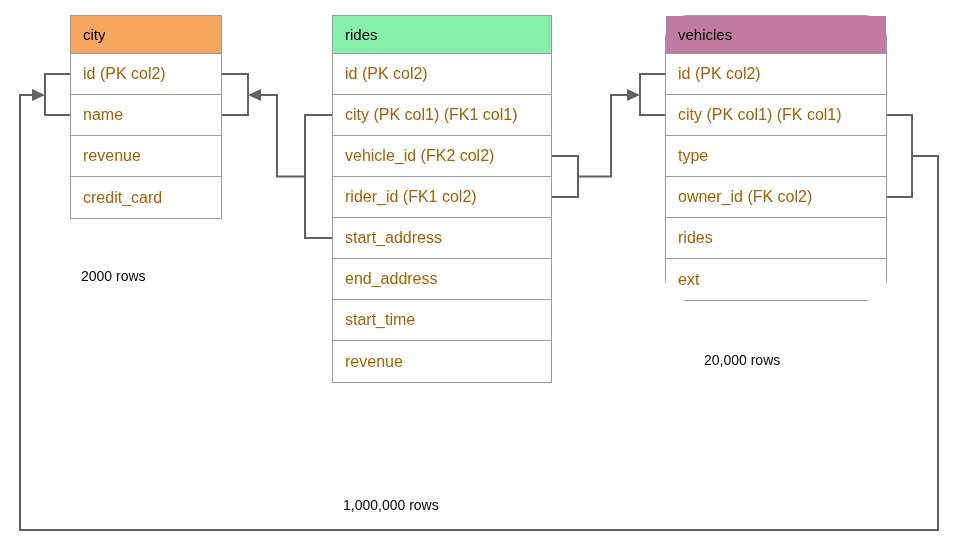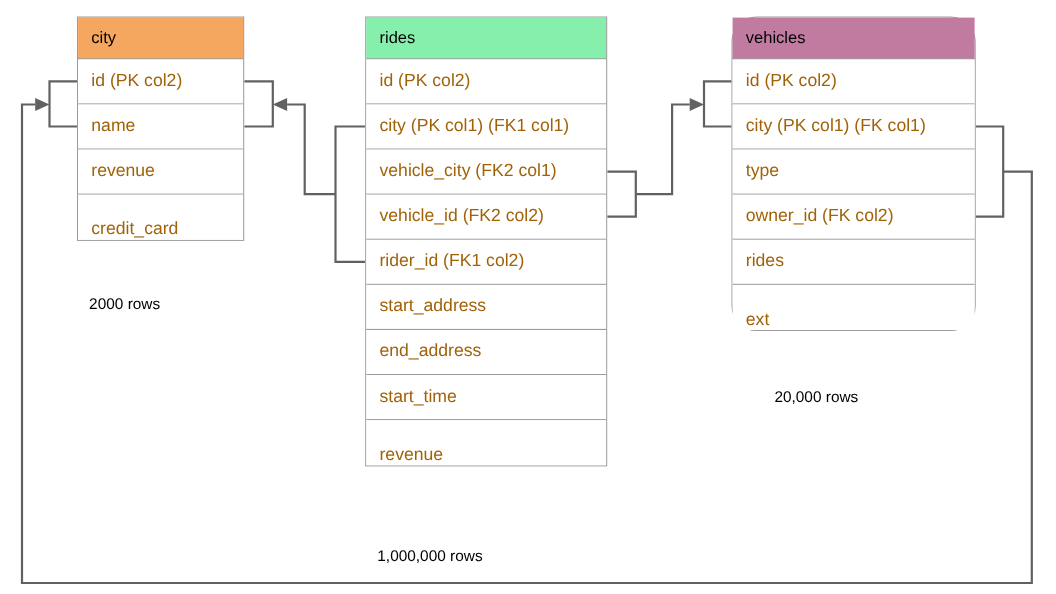--- a/index.html
+++ b/index.html
@@ -46,21 +46,20 @@
     align-items: center;
     padding-left: 12px;
     font-size: 16px;
     color: #a16207;
     border-bottom: 1px solid #9b9b9b;
     box-sizing: border-box;
     background: #ffffff;
   }
   .db-table .trow:last-child {
     border-bottom: none;
-    align-items: flex-end;
   }
   .row-count {
     position: absolute;
     font-size: 14px;
     color: #000000;
   }
   #table-users    { left: 70px;  width: 152px; }
   #table-rides    { left: 332px; width: 220px; }
   #table-vehicles { left: 665px; width: 222px; border-radius: 23px; }
   #rowcount-users    { left: 81px;  top: 268px; text-align: center; }
@@ -119,23 +118,20 @@
     <div class="thead" style="background: #86efac;">
       <span>rides</span>
     </div>
     <div class="trow">
         <span>id (PK col2)</span>
       </div>
     <div class="trow">
         <span>city (PK col1) (FK1 col1)</span>
       </div>
     <div class="trow">
-        <span>vehicle_city (FK2 col1)</span>
-      </div>
-    <div class="trow">
         <span>vehicle_id (FK2 col2)</span>
       </div>
     <div class="trow">
         <span>rider_id (FK1 col2)</span>
       </div>
     <div class="trow">
         <span>start_address</span>
       </div>
     <div class="trow">
         <span>end_address</span>

